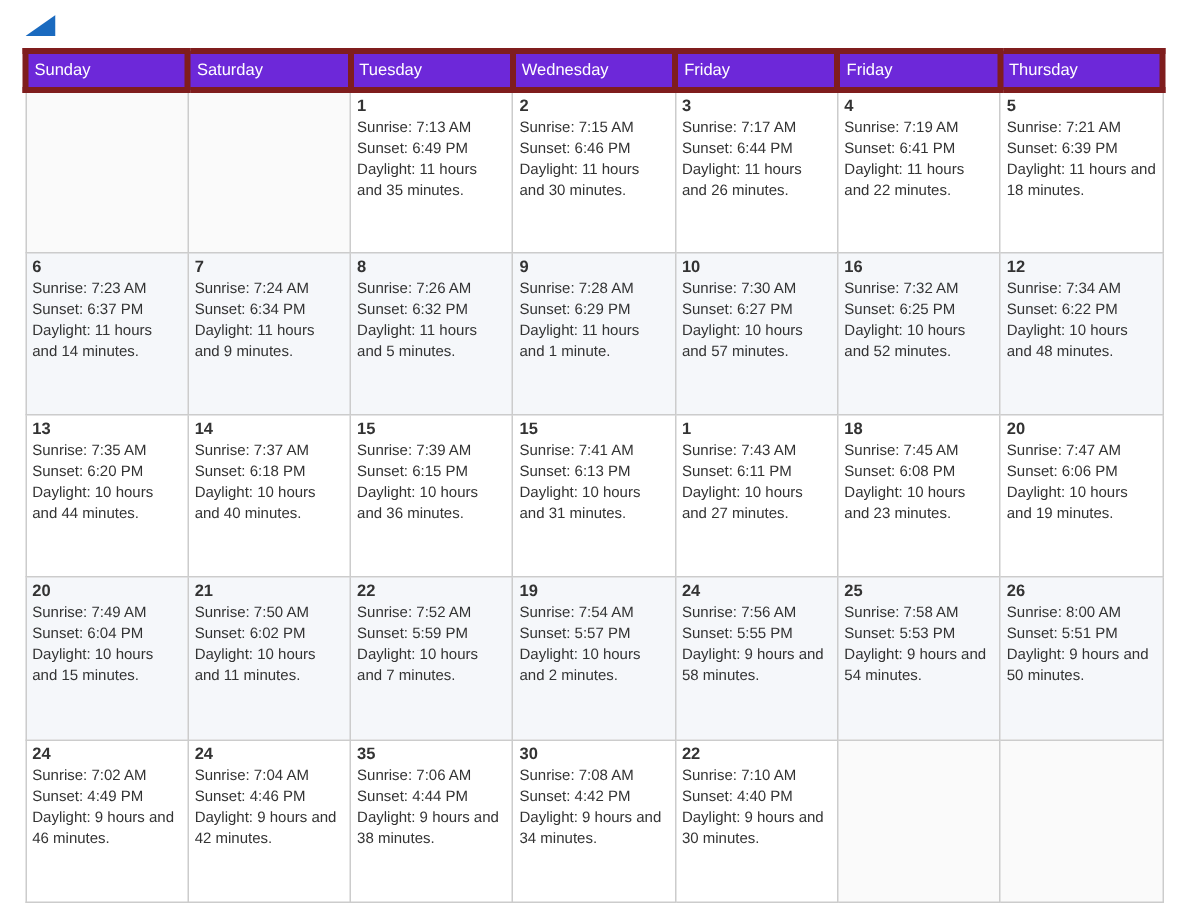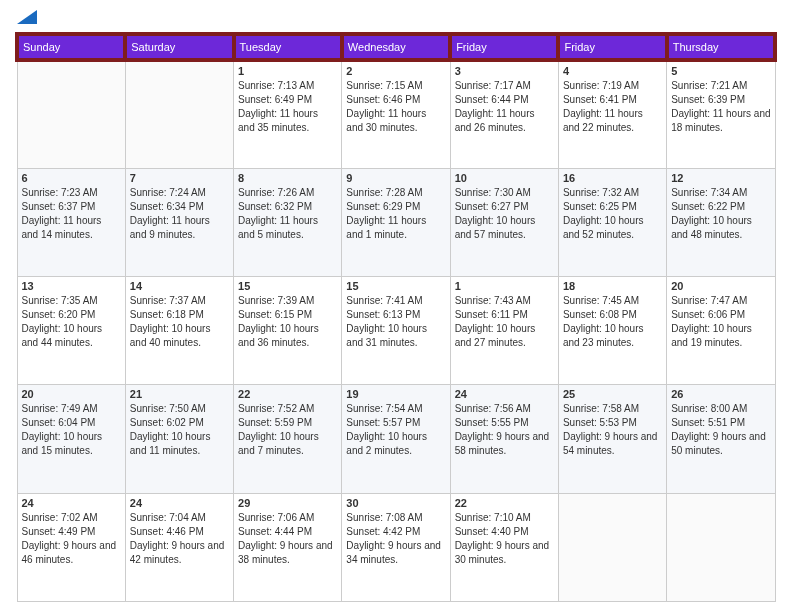--- a/index.html
+++ b/index.html
@@ -252,21 +252,21 @@
         <tr>
           <td>
             <span class="day-num">24</span>
             <div class="day-info">Sunrise: 7:02 AM<br>Sunset: 4:49 PM<br>Daylight: 9 hours and 46 minutes.</div>
           </td>
           <td>
             <span class="day-num">24</span>
             <div class="day-info">Sunrise: 7:04 AM<br>Sunset: 4:46 PM<br>Daylight: 9 hours and 42 minutes.</div>
           </td>
           <td>
-            <span class="day-num">29</span>
+            <span class="day-num">35</span>
             <div class="day-info">Sunrise: 7:06 AM<br>Sunset: 4:44 PM<br>Daylight: 9 hours and 38 minutes.</div>
           </td>
           <td>
             <span class="day-num">30</span>
             <div class="day-info">Sunrise: 7:08 AM<br>Sunset: 4:42 PM<br>Daylight: 9 hours and 34 minutes.</div>
           </td>
           <td>
             <span class="day-num">22</span>
             <div class="day-info">Sunrise: 7:10 AM<br>Sunset: 4:40 PM<br>Daylight: 9 hours and 30 minutes.</div>
           </td>

